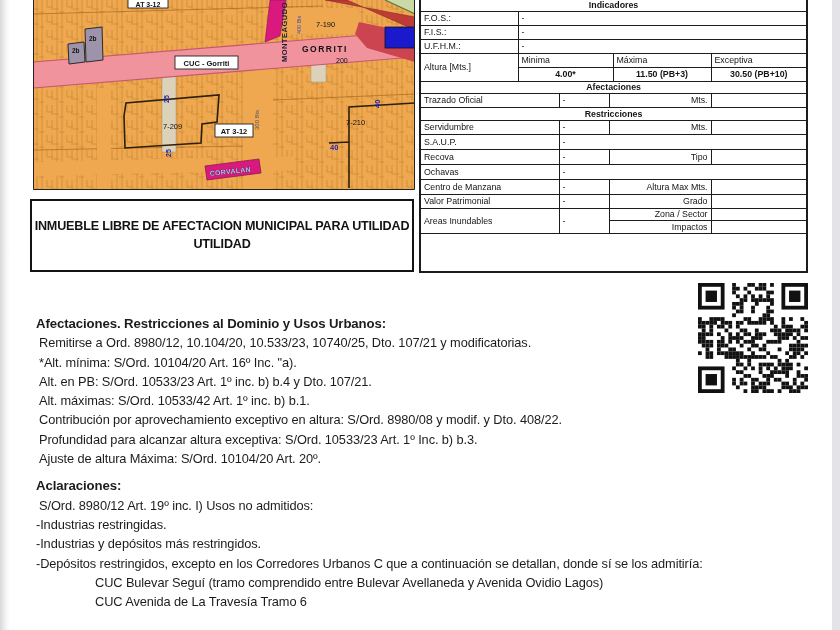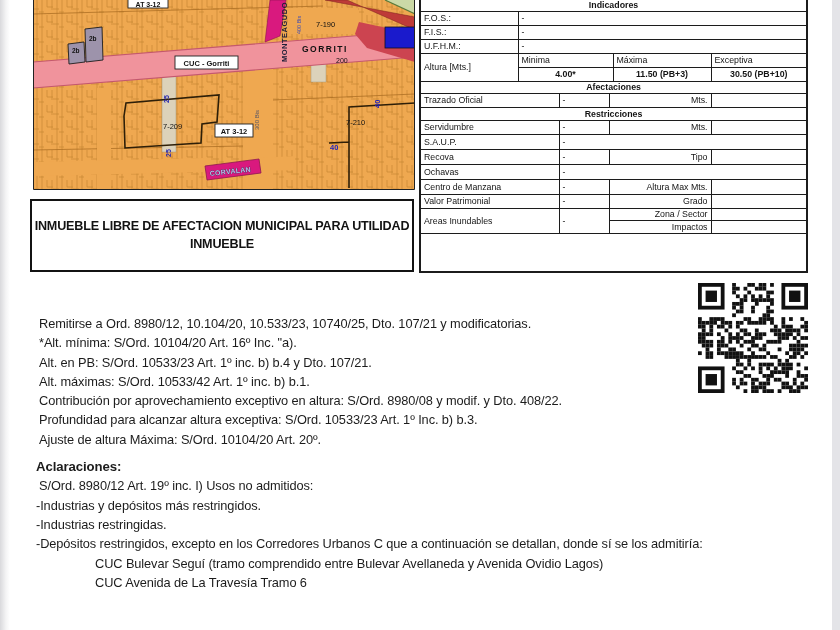--- a/index.html
+++ b/index.html
@@ -126,21 +126,21 @@
         <text class="mt" transform="translate(347,108) rotate(-90)" font-size="7.5" font-weight="bold" fill="#2222bb">40</text>
         <text class="mt" x="297" y="150" font-size="7.5" font-weight="bold" fill="#2222bb">40</text>
 
         <path d="M0.5,0 V189.5 H381.5 V0" fill="none" stroke="#222" stroke-width="1"></path>
       </g>
     </svg>
   </div>
 
   <div class="notice">
     <div>INMUEBLE LIBRE DE AFECTACION MUNICIPAL PARA UTILIDAD</div>
-    <div>INMUEBLE</div>
+    <div>UTILIDAD</div>
   </div>
 
   <div class="tablewrap">
     <table class="ind">
       <colgroup>
         <col style="width:98px">
           <col style="width:41px">
           <col style="width:50px">
         <col style="width:4px">
           <col style="width:96px">
@@ -544,31 +544,32 @@
         <rect x="83.44827586206897" y="0" width="26.551724137931036" height="26.551724137931036" fill="#111"></rect>
         <rect x="87.24137931034483" y="3.793103448275862" width="18.96551724137931" height="18.96551724137931" fill="#fff"></rect>
         <rect x="91.0344827586207" y="7.586206896551724" width="11.379310344827587" height="11.379310344827587" fill="#111"></rect>
         <rect x="0" y="83.44827586206897" width="26.551724137931036" height="26.551724137931036" fill="#111"></rect>
         <rect x="3.793103448275862" y="87.24137931034483" width="18.96551724137931" height="18.96551724137931" fill="#fff"></rect>
         <rect x="7.586206896551724" y="91.0344827586207" width="11.379310344827587" height="11.379310344827587" fill="#111"></rect>
       </svg>
   </div>
 
   <div class="bodytext">
+    <div class="h">Afectaciones. Restricciones al Dominio y Usos Urbanos:</div>
     <div class="ind">Remitirse a Ord. 8980/12, 10.104/20, 10.533/23, 10740/25, Dto. 107/21 y modificatorias.</div>
     <div class="ind">*Alt. mínima: S/Ord. 10104/20 Art. 16º Inc. "a).</div>
     <div class="ind">Alt. en PB: S/Ord. 10533/23 Art. 1º inc. b) b.4 y Dto. 107/21.</div>
     <div class="ind">Alt. máximas: S/Ord. 10533/42 Art. 1º inc. b) b.1.</div>
     <div class="ind">Contribución por aprovechamiento exceptivo en altura: S/Ord. 8980/08 y modif. y Dto. 408/22.</div>
     <div class="ind">Profundidad para alcanzar altura exceptiva: S/Ord. 10533/23 Art. 1º Inc. b) b.3.</div>
     <div class="ind">Ajuste de altura Máxima: S/Ord. 10104/20 Art. 20º.</div>
     <div class="h2">Aclaraciones:</div>
     <div class="ind">S/Ord. 8980/12 Art. 19º inc. I) Usos no admitidos:</div>
+    <div>-Industrias restringidas.</div>
     <div>-Industrias y depósitos más restringidos.</div>
-    <div>-Industrias restringidas.</div>
     <div>-Depósitos restringidos, excepto en los Corredores Urbanos C que a continuación se detallan, donde sí se los admitiría:</div>
     <div class="cuc">CUC Bulevar Seguí (tramo comprendido entre Bulevar Avellaneda y Avenida Ovidio Lagos)</div>
     <div class="cuc">CUC Avenida de La Travesía Tramo 6</div>
 
   </div>
 
   <div class="edge-r"></div>
 </div>
 
 </body></html>

